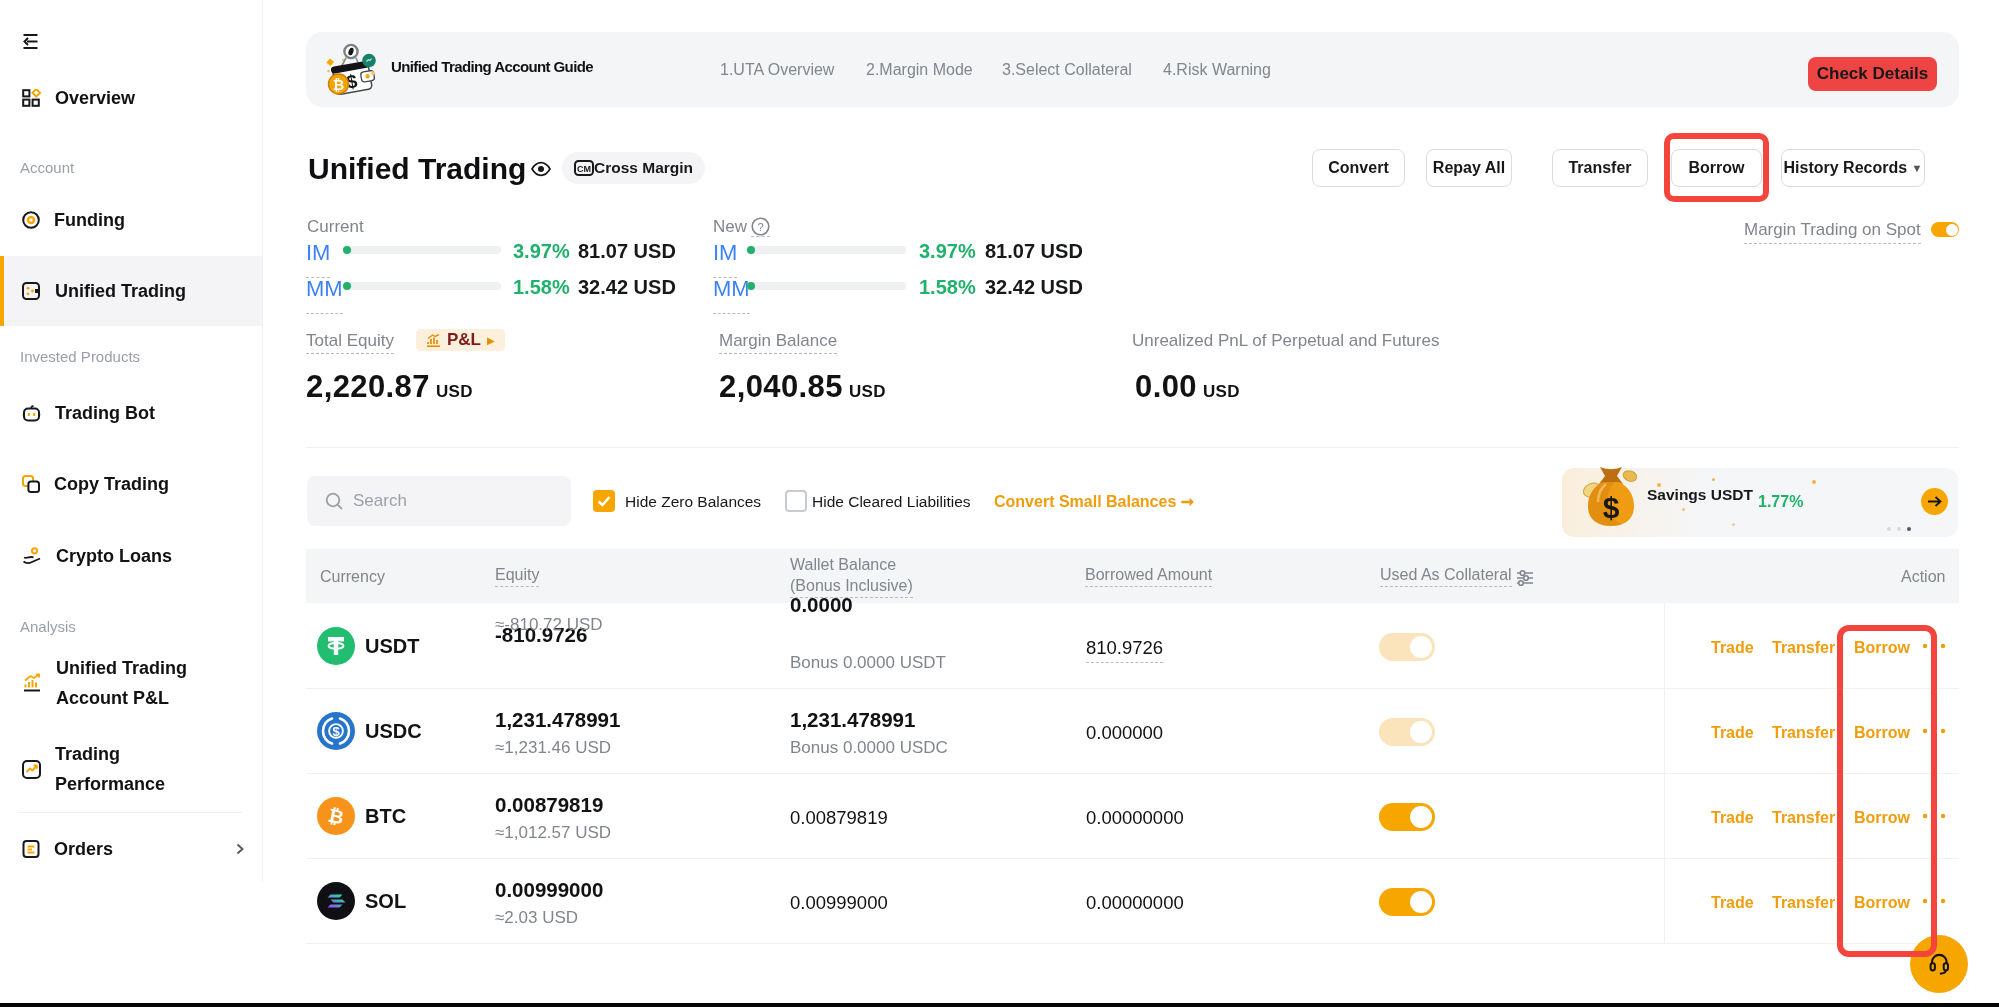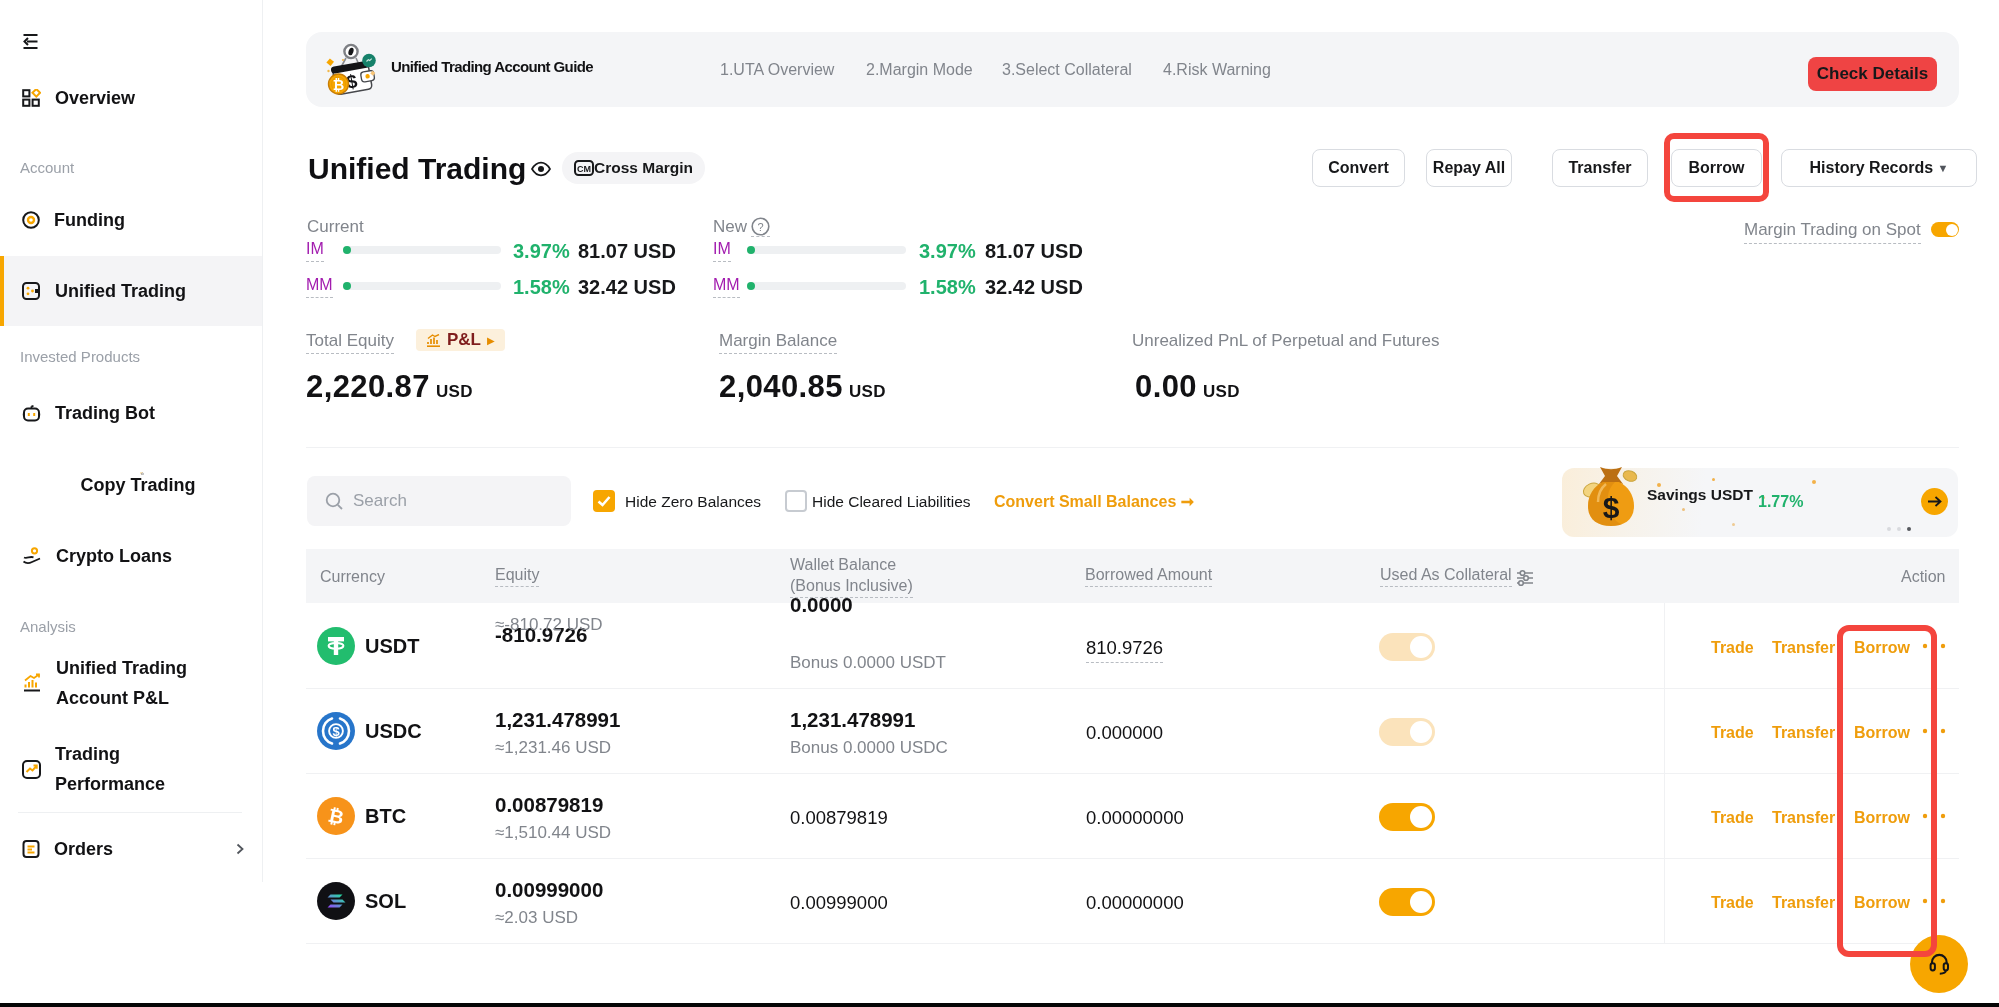--- a/index.html
+++ b/index.html
@@ -28,21 +28,21 @@
 #h1 { position:absolute; left:308px; top:152px; font-size:30px; font-weight:700; color:#0f0f12; letter-spacing:0; }
 #cm-pill { position:absolute; left:562px; top:152px; height:32px; padding:0 12px; background:#f4f4f6; border-radius:16px; display:flex; align-items:center; font-size:15.5px; font-weight:700; color:#17181a; }
 .topbtn { position:absolute; top:149px; height:38px; border:1px solid #d9dce1; border-radius:8px; background:#fff; font-size:16px; font-weight:700; color:#17181a; display:flex; align-items:center; justify-content:center; }
 
 
 .mlabel { font-size:17px; color:#81858c; }
 .bar { position:absolute; width:158px; height:8px; background:#eef0f2; border-radius:4px; }
 .bardot { position:absolute; width:8px; height:8px; border-radius:4px; background:#20b26c; }
 .pct { position:absolute; font-size:20px; font-weight:700; color:#20b26c; }
 .val { position:absolute; font-size:20px; font-weight:700; color:#17181a; }
-.iml { position:absolute; font-size:16px; color:#a21caf; border-bottom:1px dashed #b8bcc2; padding-bottom:3px; }
+.iml { position:absolute; font-size:22px; color:#3b82f6; border-bottom:1px dashed #b8bcc2; padding-bottom:11px; }
 
 
 .sum-label { position:absolute; top:331px; font-size:17px; color:#81858c; }
 .big { position:absolute; top:369px; font-size:31px; font-weight:700; color:#121214; letter-spacing:0.4px; }
 .big .usd { font-size:17px; font-weight:700; margin-left:6px; }
 
 
 #searchbox { position:absolute; left:307px; top:476px; width:264px; height:50px; background:#f4f4f6; border-radius:8px; display:flex; align-items:center; }
 .cb { position:absolute; top:490px; width:22px; height:22px; border-radius:4px; }
 .cb1 { background:#f7a600; }
@@ -123,21 +123,21 @@
 <div class="side-item" style="top:401px;height:24px;">
   <svg width="19" height="19" viewBox="0 0 19 19">
     <rect x="2" y="4.5" width="15" height="12" rx="4" fill="none" stroke="#17181a" stroke-width="2"></rect>
     <path d="M9.5 4.5V2.2M9.5 2.2h2" stroke="#17181a" stroke-width="1.8" fill="none"></path>
     <path d="M6.8 9v3M12.2 9v3" stroke="#f7a600" stroke-width="2" fill="none"></path>
     <path d="M2 10.5H.8M17 10.5h1.2" stroke="#17181a" stroke-width="1.8"></path>
   </svg>
   <span class="txt">Trading Bot</span>
 </div>
 
-<div class="side-item" style="top:472px;height:24px;flex-direction:column;">
+<div class="side-item" style="top:472px;height:24px;">
   <svg width="18" height="18" viewBox="0 0 18 18">
     <rect x="1" y="1" width="10" height="10" rx="2.5" fill="none" stroke="#f7a600" stroke-width="2"></rect>
     <rect x="6.4" y="6.4" width="10.6" height="10.6" rx="2.5" fill="#fff" stroke="#17181a" stroke-width="2"></rect>
   </svg>
   <span class="txt">Copy Trading</span>
 </div>
 
 <div class="side-item" style="top:544px;height:24px;">
   <svg width="20" height="19" viewBox="0 0 20 19">
     <circle cx="12.5" cy="3.8" r="2.6" fill="none" stroke="#f7a600" stroke-width="2"></circle>
@@ -221,21 +221,21 @@
     <rect x="1" y="1" width="18" height="14" rx="3.5" fill="none" stroke="#17181a" stroke-width="2"></rect>
     <text x="10" y="11.5" font-size="9" font-weight="bold" fill="#17181a" font-family="Liberation Sans" text-anchor="middle">CM</text>
   </svg>
   <span>Cross Margin</span>
 </div>
 
 <div class="topbtn" style="left:1312px;width:93px;">Convert</div>
 <div class="topbtn" style="left:1426px;width:86px;">Repay All</div>
 <div class="topbtn" style="left:1552px;width:96px;">Transfer</div>
 <div class="topbtn" style="left:1671px;width:91px;">Borrow</div>
-<div class="topbtn" style="left:1781px;width:196px;">History Records&nbsp;<span style="font-size:11px;color:#51555c;">▼</span></div>
+<div class="topbtn" style="left:1781px;width:144px;">History Records&nbsp;<span style="font-size:11px;color:#51555c;">▼</span></div>
 <div id="red1"></div>
 
 <div class="abs mlabel" style="left:307px;top:217px;">Current</div>
 <div class="abs" style="left:713px;top:217px;font-size:17px;color:#81858c;">New</div>
 <svg class="abs" style="left:751px;top:217px;" width="19" height="19" viewBox="0 0 19 19">
   <circle cx="9.5" cy="9.5" r="8.3" fill="none" stroke="#81858c" stroke-width="1.6"></circle>
   <text x="9.5" y="13.5" font-size="11" fill="#81858c" font-family="Liberation Sans" text-anchor="middle">?</text>
 </svg>
 <div class="abs" style="left:751px;top:236px;width:19px;border-bottom:1px dashed #b8bcc2;"></div>
 
@@ -404,21 +404,21 @@
     <circle cx="21" cy="3" r="2.2" fill="#ef9d0c"></circle>
   </svg>
 
 <div class="coin" style="top:797px;background:#f7931a;">
   <svg width="38" height="38" viewBox="0 0 38 38">
     <text x="19" y="26" font-size="19" font-weight="bold" fill="#fff" font-family="Liberation Sans" text-anchor="middle" transform="rotate(12 19 19)">₿</text>
   </svg>
 </div>
 <div class="sym" style="top:805px;">BTC</div>
 <div class="cell1" style="left:495px;top:793px;">0.00879819</div>
-<div class="cell2" style="left:495px;top:823px;">≈1,510.44 USD</div>
+<div class="cell2" style="left:495px;top:823px;">≈1,012.57 USD</div>
 <div class="cell1" style="left:790px;top:807px;font-weight:500;font-size:18.5px;">0.00879819</div>
 <div class="cell1" style="left:1086px;top:807px;font-weight:500;font-size:18.5px;">0.00000000</div>
 <div class="tgl tgl-on" style="top:803px;">
     <div class="knob"></div>
   </div>
 <div class="act" style="left:1711px;top:809px;">Trade</div>
 <div class="act" style="left:1772px;top:809px;">Transfer</div>
 <div class="act" style="left:1854px;top:809px;">Borrow</div>
 <svg class="abs" style="left:1922px;top:813px;" width="26" height="6" viewBox="0 0 26 6">
     <circle cx="3" cy="3" r="2.2" fill="#ef9d0c"></circle>

